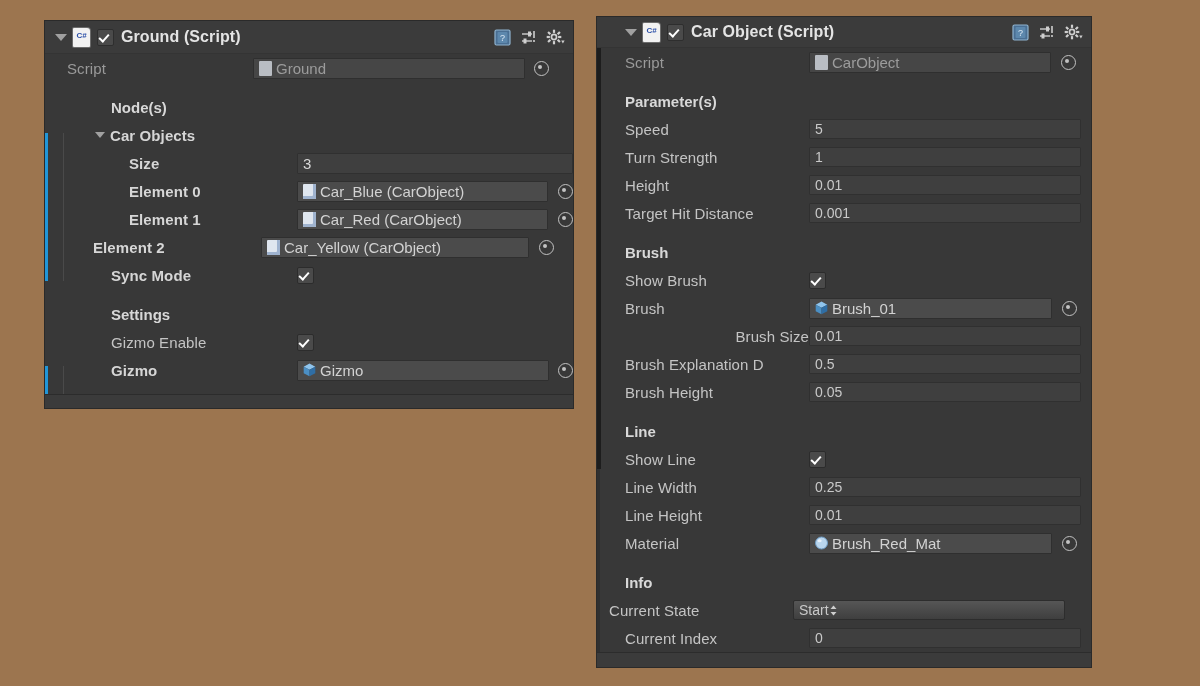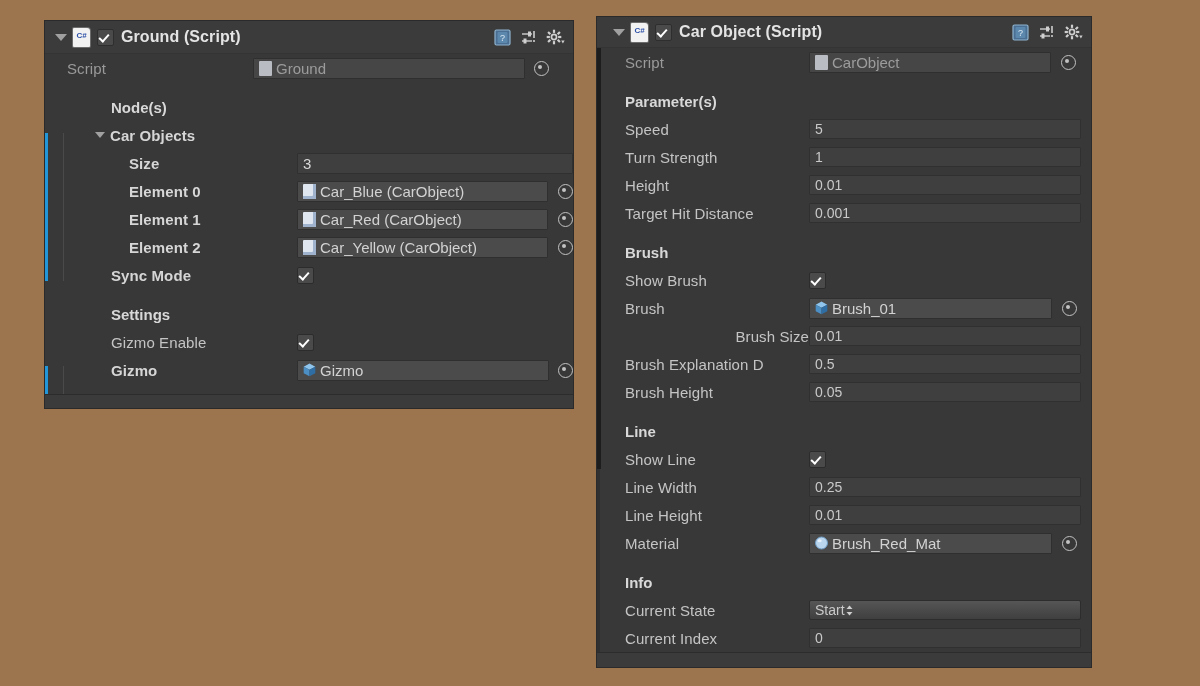--- a/index.html
+++ b/index.html
@@ -320,21 +320,21 @@
 
       <div class="row" style="padding-left:84px;">
         <span class="label bold" style="width:168px;">Element 1</span>
         <div class="field obj" style="width:268px;height:21px;">
           <span class="obj-ico prefab"></span>
           <span class="objtext">Car_Red (CarObject)</span>
         </div>
         <span class="target-dot" style="margin-left:10px;"></span>
       </div>
 
-      <div class="row" style="padding-left:84px;">
+      <div class="row" style="padding-left:48px;">
         <span class="label bold" style="width:168px;">Element 2</span>
         <div class="field obj" style="width:268px;height:21px;">
           <span class="obj-ico prefab"></span>
           <span class="objtext">Car_Yellow (CarObject)</span>
         </div>
         <span class="target-dot" style="margin-left:10px;"></span>
       </div>
 
       <div class="row" style="padding-left:66px;">
         <span class="label bold" style="width:186px;">Sync Mode</span>
@@ -370,21 +370,21 @@
       <div class="panel-foot" style="bottom:0;height:13px;"></div>
     </div>
   </div>
 
   <div class="inspector right">
     <div class="panel-inner">
 
       <div class="edge-bar" style="top:0;height:452px;"></div>
       <div class="ovr" style="top:452px;height:196px;background:#303030;"></div>
 
-      <div class="comp-header" style="height:30px;padding-left:16px;">
+      <div class="comp-header" style="height:30px;padding-left:28px;">
         <div class="foldout"></div>
         <div class="script-icon"></div>
         <div class="hdr-check"></div>
         <span class="comp-title">Car Object (Script)</span>
         <div class="hdr-icons">
           <svg class="ic" width="17" height="17" viewBox="0 0 17 17">
             <rect x="1" y="1" width="15" height="15" rx="1.5" fill="#4a6f93" stroke="#8fb3cf" stroke-width="1.2"></rect>
             <rect x="3.5" y="3" width="10" height="11" rx="1" fill="#5d88ad"></rect>
             <text x="8.5" y="12" font-size="9" fill="#dbe9f5" text-anchor="middle" font-family="Liberation Sans, sans-serif">?</text>
           </svg>
@@ -529,21 +529,21 @@
           <span class="objtext">Brush_Red_Mat</span>
         </div>
         <span class="target-dot" style="margin-left:10px;"></span>
       </div>
 
       <div class="spacer10"></div>
 
       <div class="section-head" style="padding-left:28px;">
         <span class="label bold">Info</span>
       </div>
-      <div class="row" style="padding-left:28px;">
+      <div class="row" style="padding-left:12px;">
         <span class="label" style="width:184px;">Current State</span>
         <div class="field popup" style="width:272px;">
           <span>Start</span>
           <svg width="9" height="13" viewBox="0 0 9 13">
             <polygon points="4.5,1.5 7.5,5 1.5,5" fill="#cfcfcf"></polygon>
             <polygon points="4.5,11.5 7.5,8 1.5,8" fill="#cfcfcf"></polygon>
           </svg>
         </div>
       </div>
       <div class="row" style="padding-left:28px;">

